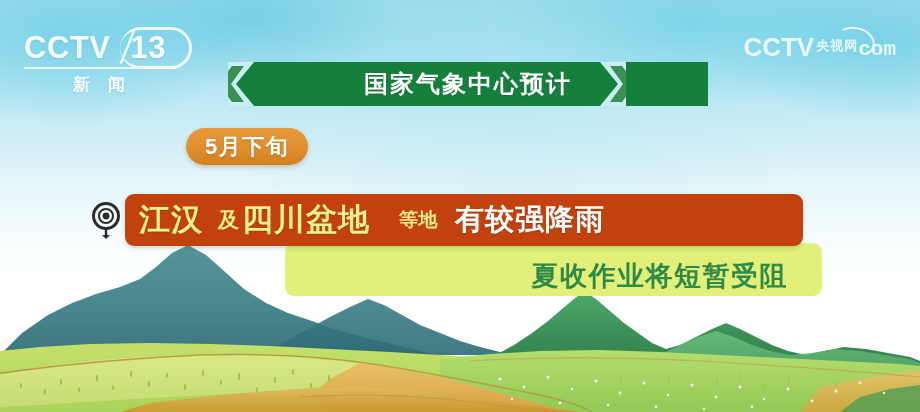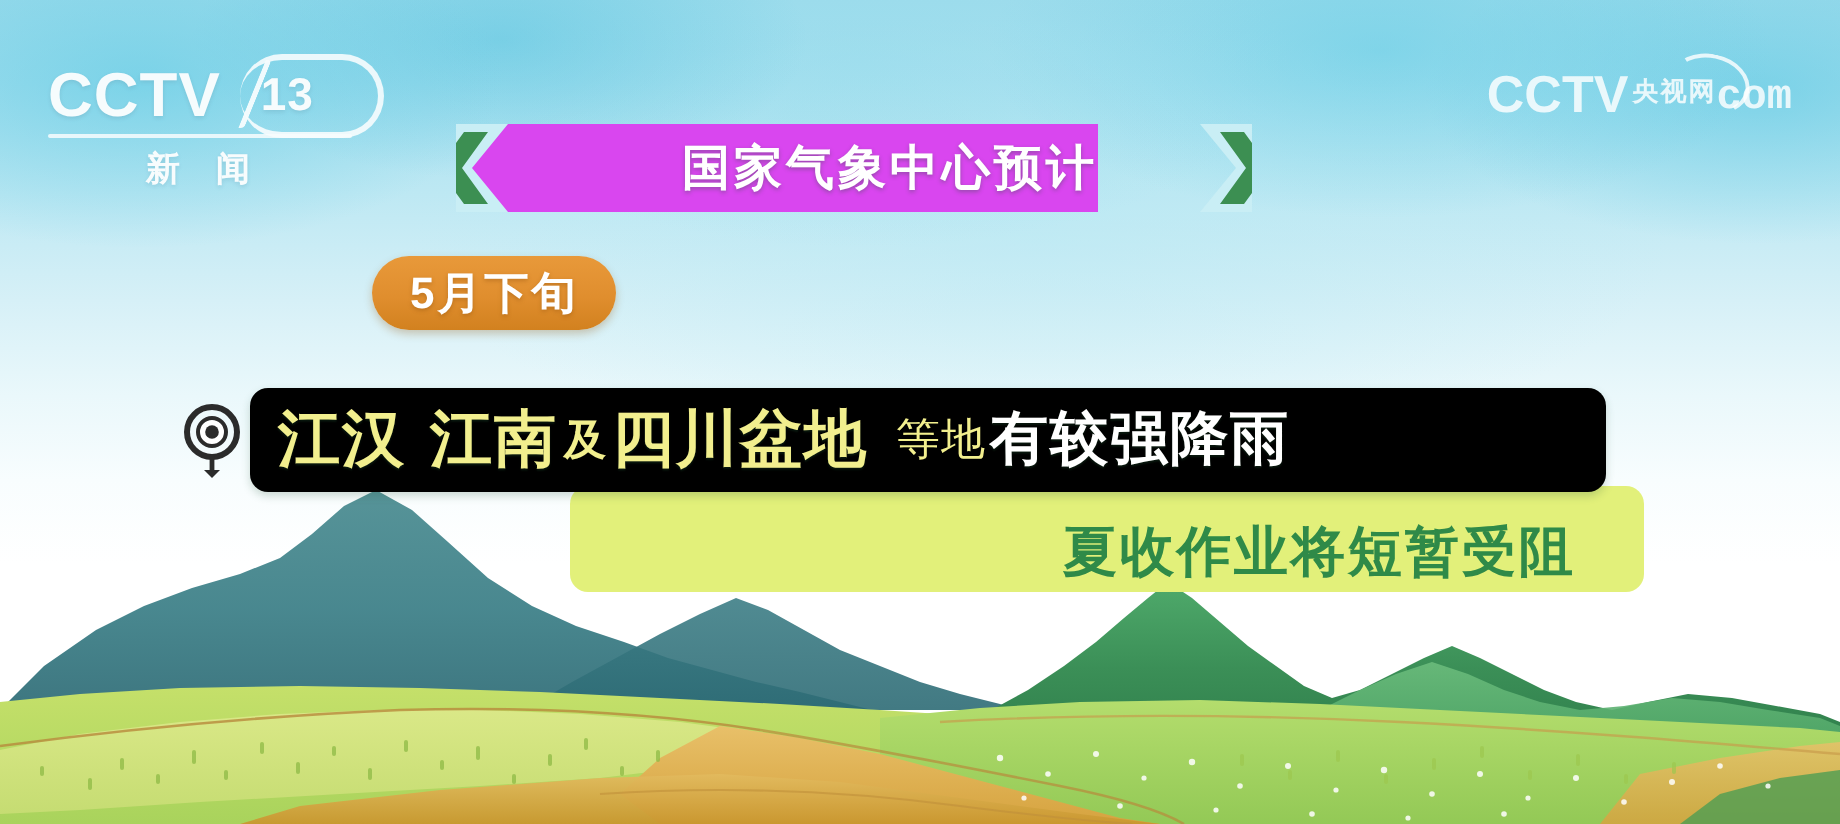--- a/index.html
+++ b/index.html
@@ -44,21 +44,21 @@
   }
   .cctv13 .c-letters { font-family:"Liberation Sans",sans-serif; }
   .cctv13 .slash {
     display:inline-block; width:16px; height:34px;
     margin:0 1px 0 3px;
     border-right:3px solid #ffffff;
     transform:skewX(-22deg);
     border-radius:2px;
     opacity:.95;
   }
-  .cctv13 .num { font-size:23px; font-weight:700; }
+  .cctv13 .num { font-size:31px; font-weight:700; }
   .cctv13 .ring {
     position:absolute; left:96px; top:-3px; width:72px; height:42px;
     border:3px solid rgba(255,255,255,.9); border-radius:24px;
     border-left:none;
   }
   .cctv13 .underline {
     margin-top:3px; width:152px; height:2px; background:rgba(255,255,255,.85);
     border-radius:2px;
   }
   .cctv13 .row2 {
@@ -84,23 +84,23 @@
   .wm-ring {
     position:absolute; left:92px; top:-7px; width:40px; height:30px;
     border:2px solid rgba(255,255,255,.8); border-radius:50%;
     border-bottom-color:transparent; border-left-color:transparent;
     transform:rotate(12deg);
   }
 
   
   .banner {
     position:absolute; left:228px; top:62px;
-    width:321px; height:44px;
-    display:flex; align-items:center; justify-content:flex-end;
-    background:#d946ef;
+    width:480px; height:44px;
+    display:flex; align-items:center; justify-content:center;
+    background:#15803d;
     filter:drop-shadow(0 2px 3px rgba(40,90,60,.28));
     clip-path:polygon(0 0, 100% 0, 100% 100%, 0 100%);
   }
   .banner-text {
     color:#ffffff; font-size:24px; font-weight:700; letter-spacing:2px;
     text-shadow:0 1px 2px rgba(30,80,50,.35);
   }
   .chev {
     position:absolute; top:62px; width:26px; height:44px;
   }
@@ -132,33 +132,33 @@
     padding-right:34px;
   }
   .bar-light span {
     color:#2f8a48; font-size:27px; font-weight:700; letter-spacing:1.5px;margin-top:12px;
   }
 
   
   .bar-green {
     position:absolute; left:125px; top:194px;
     width:678px; height:52px;
-    background:#000000;
+    background:#c2410c;
     border-radius:9px;
     display:flex; align-items:center;
     padding-left:14px;
     box-shadow:0 2px 4px rgba(40,90,60,.22);
   }
   .tx-yellow {
     color:#f2ef8e; font-size:31px; font-weight:700; letter-spacing:1px;
     text-shadow:0 1px 1px rgba(30,80,45,.3);
   }
   .tx-yellow-sm {
-    color:#f2ef8e; font-size:22px; font-weight:400; letter-spacing:.5px;
-    margin:0 2px;
+    color:#f2ef8e; font-size:19px; font-weight:700; letter-spacing:.5px;
+    margin:0 17px;
   }
   .tx-yellow-mid {
     color:#f2ef8e; font-size:21px; font-weight:700; margin:0 3px;
   }
   .tx-white {
     color:#ffffff; font-size:29px; font-weight:700; letter-spacing:1px;
     text-shadow:0 1px 1px rgba(30,80,45,.3);
   }
   .gap-sp { display:inline-block; width:12px; }
 
@@ -358,21 +358,20 @@
       <circle cx="16" cy="15" r="7" fill="#ffffff" stroke="#2b2b2b" stroke-width="2"></circle>
       <circle cx="16" cy="15" r="3.4" fill="#2b2b2b"></circle>
       <rect x="14.8" y="27" width="2.4" height="8" fill="#2b2b2b"></rect>
       <path d="M12 34 L20 34 L16 38 Z" fill="#2b2b2b"></path>
     </svg>
   </div>
 
   <div class="bar-green">
     <span class="tx-yellow">江汉</span>
     <span class="gap-sp"></span>
-    <span class="tx-yellow">江南</span>
     <span class="tx-yellow-mid">及</span>
     <span class="tx-yellow">四川盆地</span>
     <span class="gap-sp"></span>
     <span class="tx-yellow-sm">等地</span>
     <span class="tx-white">有较强降雨</span>
   </div>
 
 </div>
 
 </body></html>

